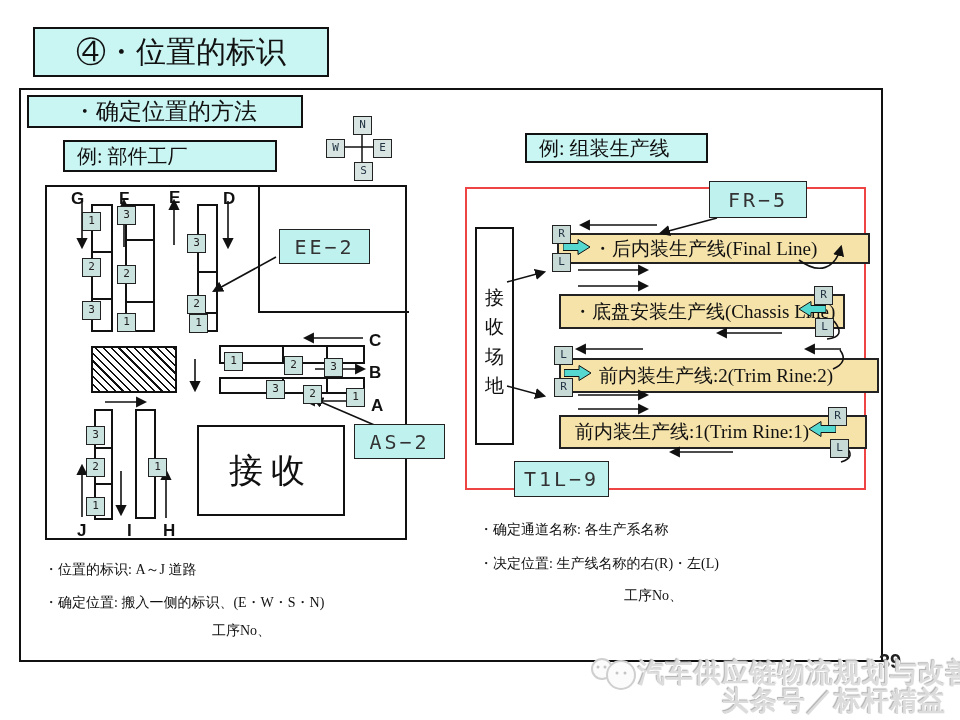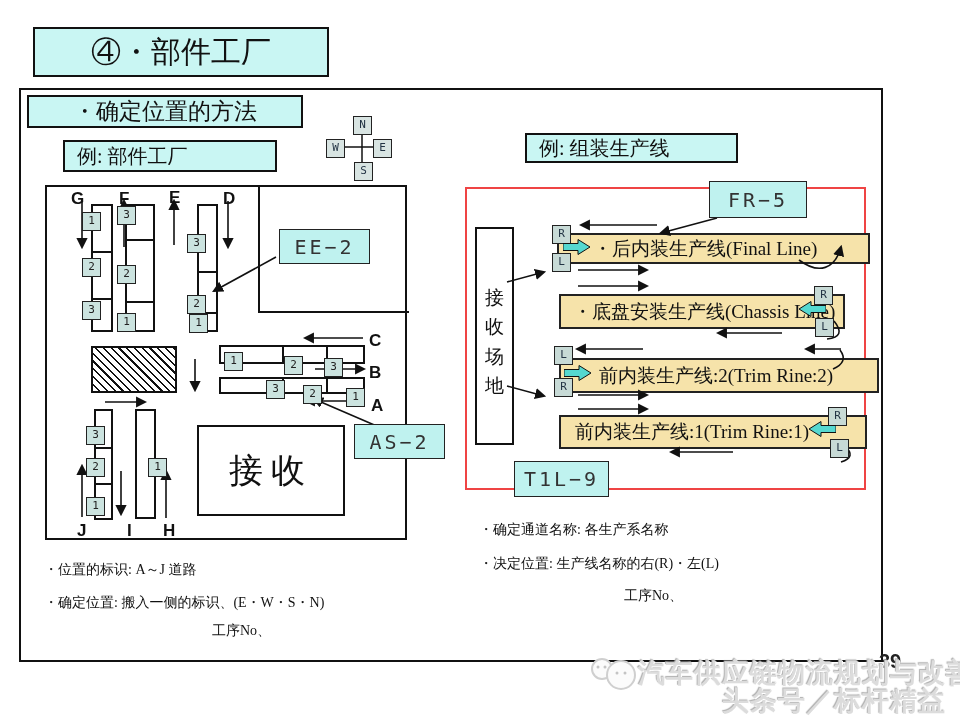--- a/index.html
+++ b/index.html
@@ -36,40 +36,40 @@
 <svg width="0" height="0" style="position:absolute">
   <defs>
     <marker id="ah" viewBox="0 0 10 10" refX="8" refY="5" markerWidth="7" markerHeight="7" orient="auto-start-reverse">
       <path d="M0,0 L10,5 L0,10 z" fill="#111"></path>
     </marker>
   </defs>
 </svg>
 
 <div id="stage">
 
-  <div class="abs cyanbox cn" style="left:33px;top:27px;width:296px;height:50px;font-size:30px;">④・部件工厂</div>
+  <div class="abs cyanbox cn" style="left:33px;top:27px;width:296px;height:50px;font-size:30px;">④・位置的标识</div>
 
   <div class="abs" style="left:19px;top:88px;width:864px;height:574px;border:2px solid #111;"></div>
 
   <div class="abs cyanbox cn" style="left:27px;top:95px;width:276px;height:33px;font-size:23px;">・确定位置的方法</div>
 
   <div class="abs cyanbox cn" style="left:63px;top:140px;width:214px;height:32px;font-size:20px;justify-content:flex-start;padding-left:12px;">例: 部件工厂</div>
 
   <div class="abs" style="left:320px;top:112px;width:76px;height:72px;">
     <svg class="layer" width="76" height="72">
       <line x1="14" y1="35" x2="70" y2="35" stroke="#111" stroke-width="1.5"></line>
       <line x1="42" y1="10" x2="42" y2="62" stroke="#111" stroke-width="1.5"></line>
     </svg>
     <div class="tag" style="left:33px;top:4px;background:#D8E4E2;">N</div>
     <div class="tag" style="left:6px;top:27px;background:#D8E4E2;">W</div>
     <div class="tag" style="left:53px;top:27px;background:#D8E4E2;">E</div>
     <div class="tag" style="left:34px;top:50px;background:#D8E4E2;">S</div>
   </div>
 
-  <div class="abs cyanbox cn" style="left:525px;top:133px;width:213px;height:30px;font-size:20px;justify-content:flex-start;padding-left:12px;">例: 组装生产线</div>
+  <div class="abs cyanbox cn" style="left:525px;top:133px;width:183px;height:30px;font-size:20px;justify-content:flex-start;padding-left:12px;">例: 组装生产线</div>
 
   <div class="abs" style="left:45px;top:185px;width:362px;height:355px;border:2px solid #111;">
 
     <div class="abs" style="left:211px;top:0;width:151px;height:126px;border-left:2px solid #111;border-bottom:2px solid #111;"></div>
 
     <div class="alabel" style="left:24px;top:2px;">G</div>
     <div class="alabel" style="left:72px;top:2px;">F</div>
     <div class="alabel" style="left:122px;top:1px;">E</div>
     <div class="alabel" style="left:176px;top:2px;">D</div>
 

